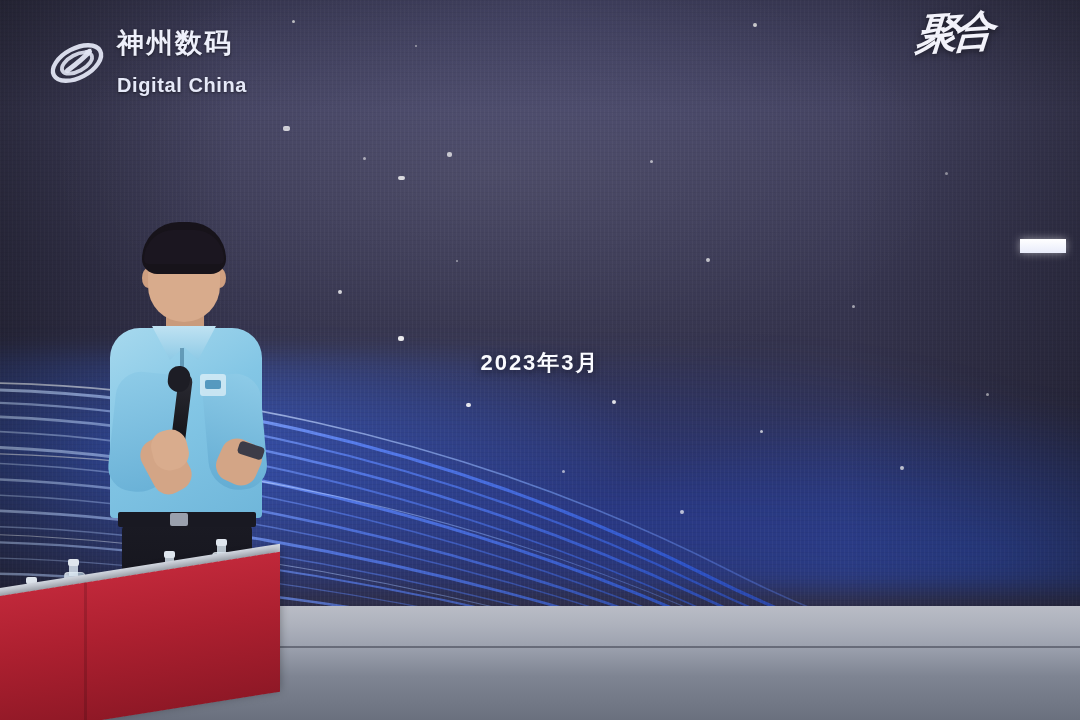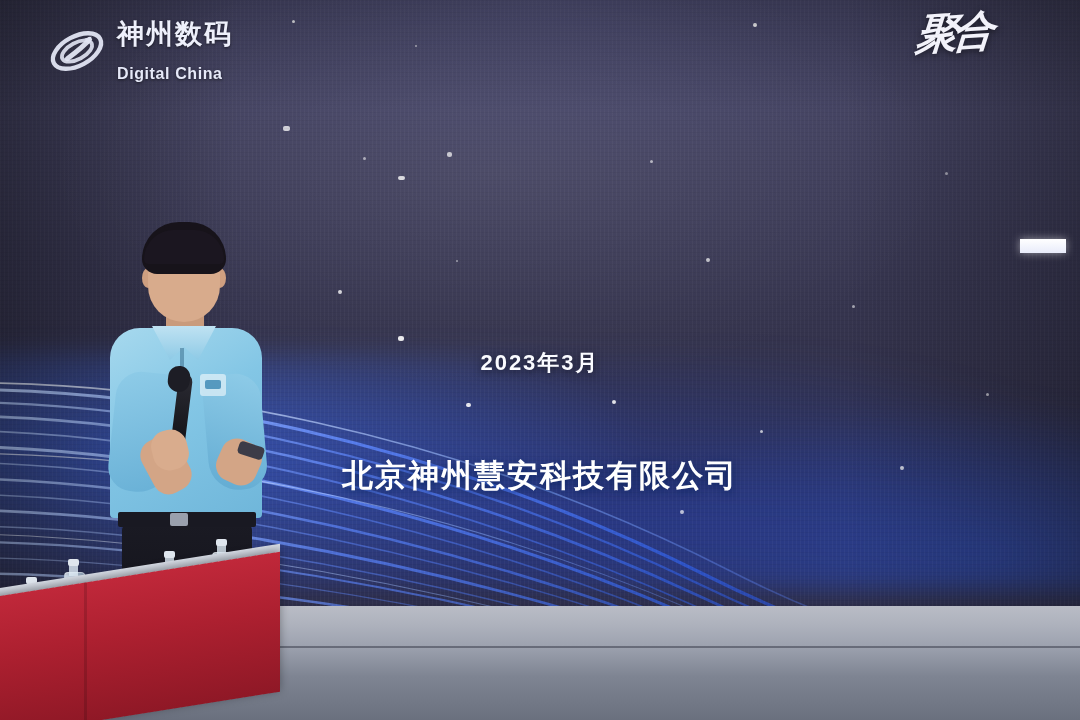--- a/index.html
+++ b/index.html
@@ -45,29 +45,29 @@
     background:
       radial-gradient(60% 100% at 18% 40%, rgba(60,110,255,.55), rgba(0,0,0,0) 68%),
       radial-gradient(70% 110% at 55% 70%, rgba(35,70,210,.45), rgba(0,0,0,0) 70%),
       radial-gradient(50% 90% at 88% 85%, rgba(40,90,230,.38), rgba(0,0,0,0) 72%);
     filter:blur(12px);
     pointer-events:none;
   }
   .sparkle{position:absolute;border-radius:50%;background:#fff;}
 
   
-  .logo-block{position:absolute;left:46px;top:20px;display:flex;align-items:center;gap:9px;}
+  .logo-block{position:absolute;left:46px;top:30px;display:flex;align-items:center;gap:9px;}
   .logo-mark{width:62px;height:62px;position:relative;flex:0 0 auto;opacity:.96;}
   .logo-text{display:flex;flex-direction:column;line-height:1;}
   .logo-cn{
     font-size:27px;color:#eef0fb;letter-spacing:2px;font-weight:600;
     text-shadow:0 1px 3px rgba(0,0,0,.55);
   }
   .logo-en{
-    font-size:16px;color:#e6e9f8;letter-spacing:.6px;margin-top:18px;font-weight:600;
+    font-size:20px;color:#e6e9f8;letter-spacing:.6px;margin-top:18px;font-weight:600;
     text-shadow:0 1px 3px rgba(0,0,0,.55);
   }
 
   .slogan{position:absolute;right:22px;top:16px;text-align:right;}
   .slogan-mark{
     font-size:42px;color:#f2f2fa;font-family:"Liberation Serif","DejaVu Serif",serif;
     font-weight:700;font-style:italic;letter-spacing:-6px;line-height:.85;
     text-shadow:0 2px 6px rgba(0,0,0,.5);
     transform:skewX(-8deg) rotate(-4deg);display:inline-block;
     margin-right:70px;
@@ -293,21 +293,20 @@
         <span class="logo-en">Digital China</span>
       </span>
     </div>
 
     <div class="slogan">
       <div class="slogan-mark">聚合</div>
     </div>
 
     <div class="title-dash"></div>
     <div class="slide-date">2023年3月</div>
-    <div class="slide-org">北京神州慧安科技有限公司</div>
   </div>
 
   <div class="floor"></div>
   <div class="floor-line"></div>
 
   <div class="speaker">
     <div class="sp-pants"></div>
     <div class="sp-shirt"></div>
     <div class="sp-arm-l"></div>
     <div class="sp-arm-r"></div>

